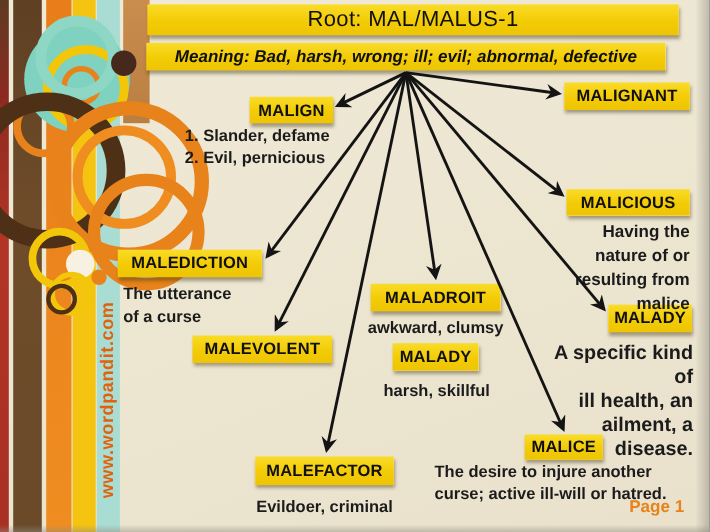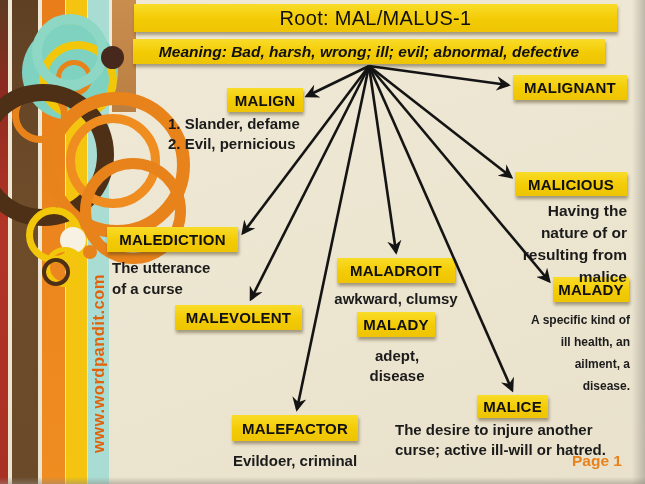--- a/index.html
+++ b/index.html
@@ -59,21 +59,21 @@
   .pos-malediction{left:107px;top:227px;width:131px;height:25px;}
   .pos-malevolent{left:175px;top:305px;width:127px;height:25px;}
   
   .def{
     position:absolute;z-index:5;font-weight:bold;color:#1b1b1b;
     font-size:15px;line-height:20px;white-space:pre-line;
   }
   .def-malign{left:168px;top:114px;width:160px;}
   .def-malignant{left:422px;top:110px;width:205px;text-align:right;}
   .def-malicious{left:512px;top:200px;width:115px;text-align:right;line-height:22px;font-size:15.5px;}
-  .def-malady{left:490px;top:309px;width:140px;text-align:right;line-height:22px;font-size:12px;}
+  .def-malady{left:490px;top:309px;width:140px;text-align:right;line-height:22px;font-size:18px;}
   .def-malice{left:395px;top:420px;width:248px;}
   .def-maladroit{left:330px;top:289px;width:132px;text-align:center;}
   .def-adroit{left:347px;top:346px;width:100px;text-align:center;}
   .def-malefactor{left:225px;top:451px;width:140px;text-align:center;}
   .def-malediction{left:112px;top:257px;width:120px;line-height:21px;}
   .def-malevolent{left:153px;top:332px;width:175px;}
   .page-label{
     position:absolute;left:558px;top:452px;width:64px;z-index:5;
     text-align:right;font-size:15.5px;font-weight:bold;color:#e8821a;
   }
@@ -136,21 +136,21 @@
 nature of or
 resulting from
 malice</div>
   <div class="def def-malady">A specific kind of
 ill health, an
 ailment, a
 disease.</div>
   <div class="def def-malice">The desire to injure another
 curse; active ill-will or hatred.</div>
   <div class="def def-maladroit">awkward, clumsy</div>
-  <div class="def def-adroit">adept, disease</div>
+  <div class="def def-adroit">harsh, skillful</div>
   <div class="def def-malefactor">Evildoer, criminal</div>
   <div class="def def-malediction">The utterance
 of a curse</div>
 
   <div class="page-label">Page 1</div>
 
   <svg class="arrows" viewBox="0 0 645 484">
     <defs>
       <marker id="ah" viewBox="0 0 10 10" refX="8" refY="5" markerWidth="5.5" markerHeight="5.5" orient="auto-start-reverse">
         <path d="M0,0 L10,5 L0,10 L3.2,5 z" fill="#141414"></path>

